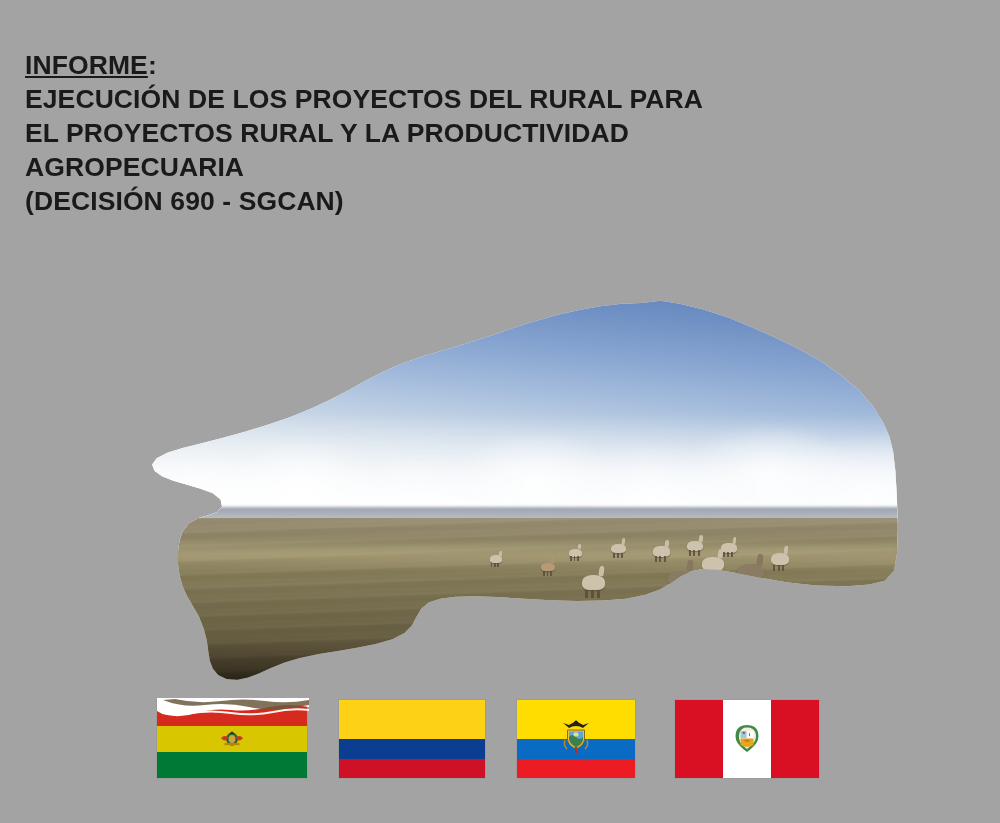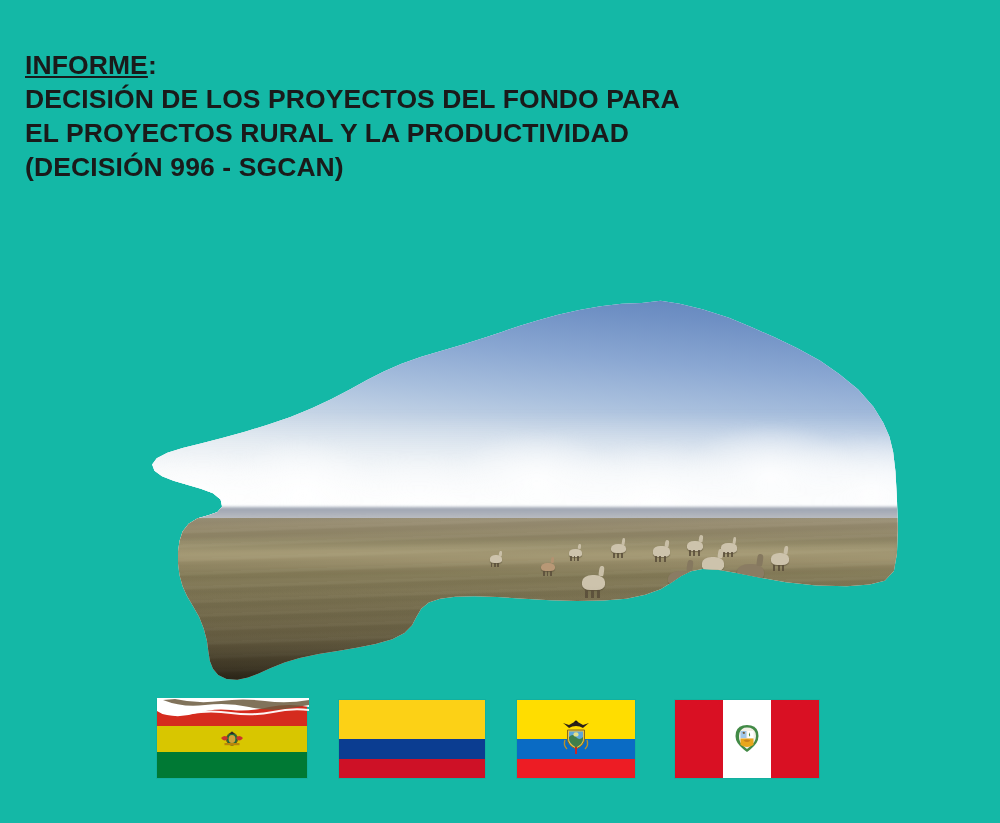--- a/index.html
+++ b/index.html
@@ -13,21 +13,21 @@
     position: relative;
     overflow: hidden;
     font-family: "Liberation Sans", sans-serif;
     background: #ffffff;
   }
 
   
   .slide {
     position: absolute;
     inset: 0;
-    background: #14b8a6;
+    background: #a3a3a3;
   }
 
   
   .title-block {
     position: absolute;
     left: 25px;
     top: 48px;
     width: 920px;
   }
   .title-line {
@@ -302,23 +302,24 @@
 </style>
 </head>
 <body>
 
 <div class="slide">
 
   <div class="title-block">
 
     <div class="title-line underlined"><span class="u">INFORME</span><span>:</span></div>
 
-    <div class="title-line">DECISIÓN DE LOS PROYECTOS DEL FONDO PARA</div>
+    <div class="title-line">EJECUCIÓN DE LOS PROYECTOS DEL RURAL PARA</div>
     <div class="title-line">EL PROYECTOS RURAL Y LA PRODUCTIVIDAD</div>
-    <div class="title-line">(DECISIÓN 996 - SGCAN)</div>
+    <div class="title-line">AGROPECUARIA</div>
+    <div class="title-line">(DECISIÓN 690 - SGCAN)</div>
   </div>
 
   <div class="photo-wrap">
     <div class="photo">
 
       <div class="sky"></div>
       <div class="clouds"></div>
       <div class="ridge"></div>
 
       <div class="ground"></div>

